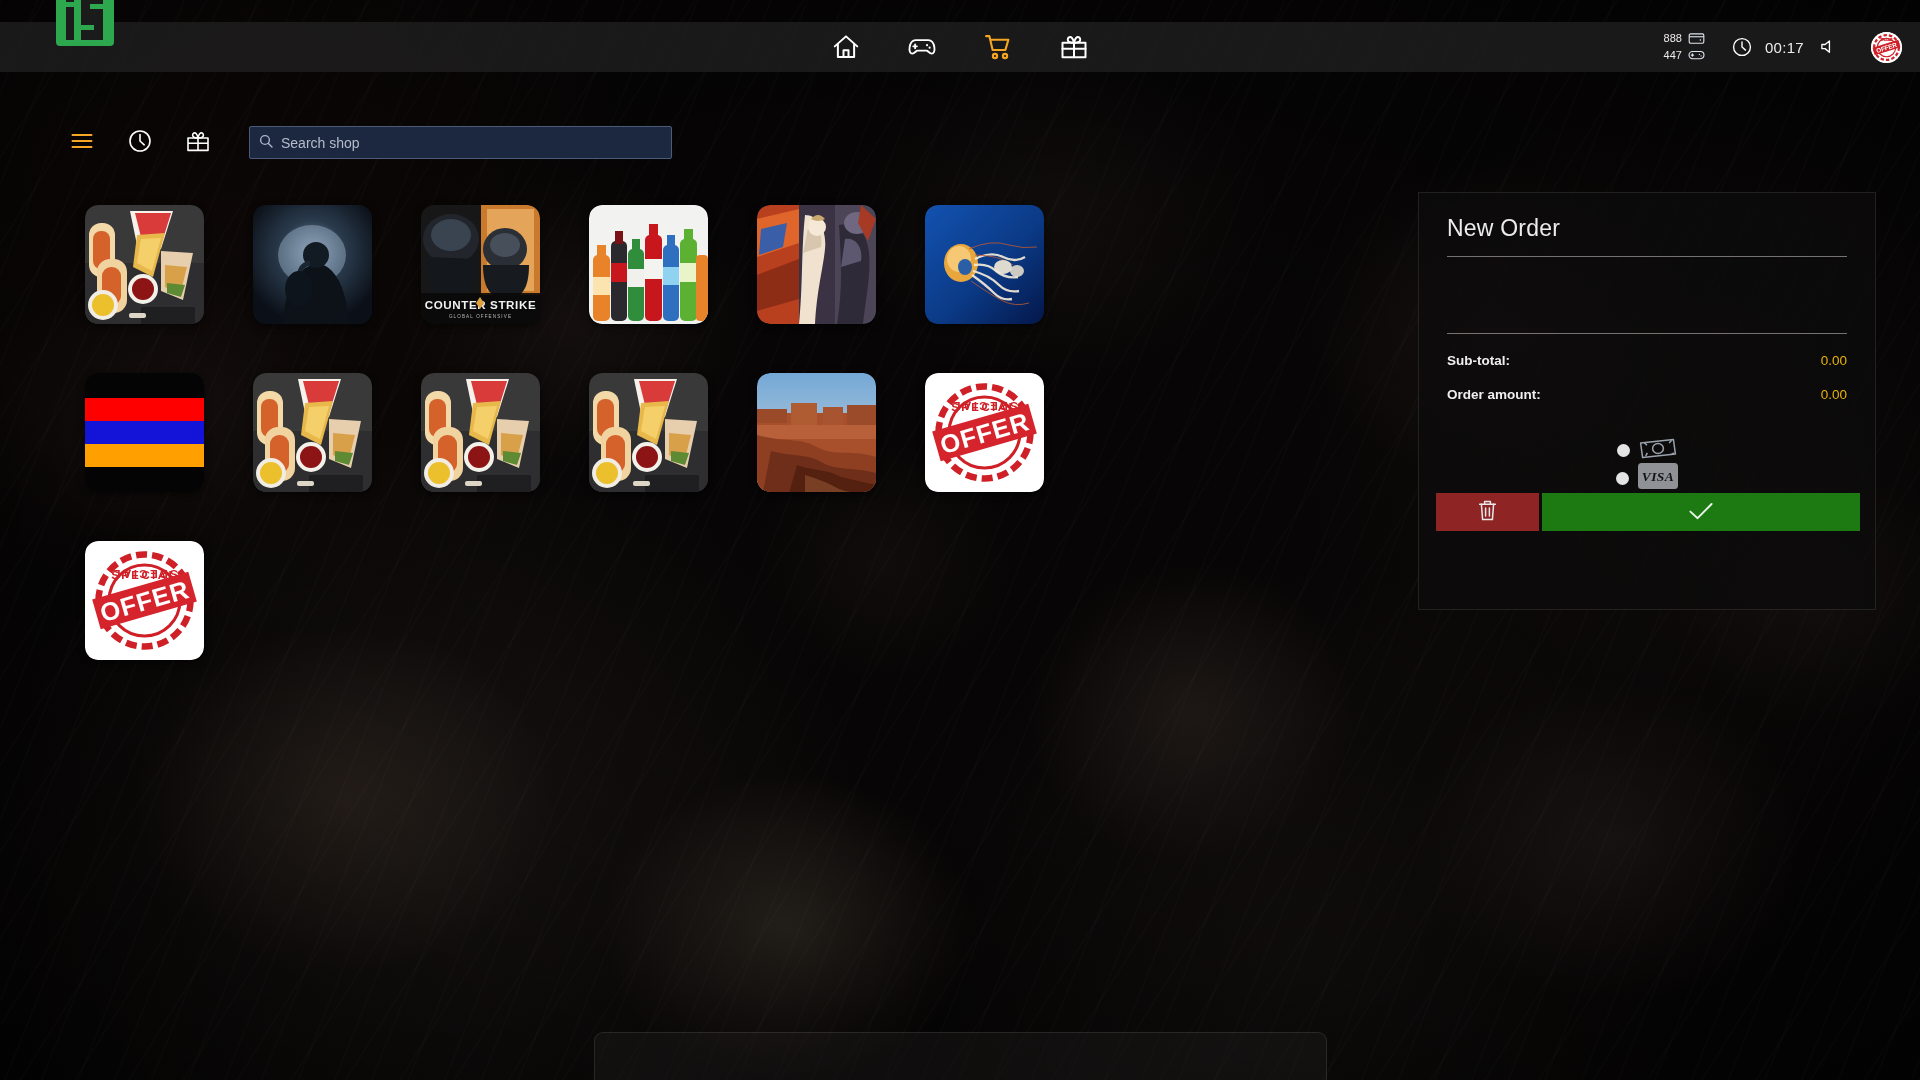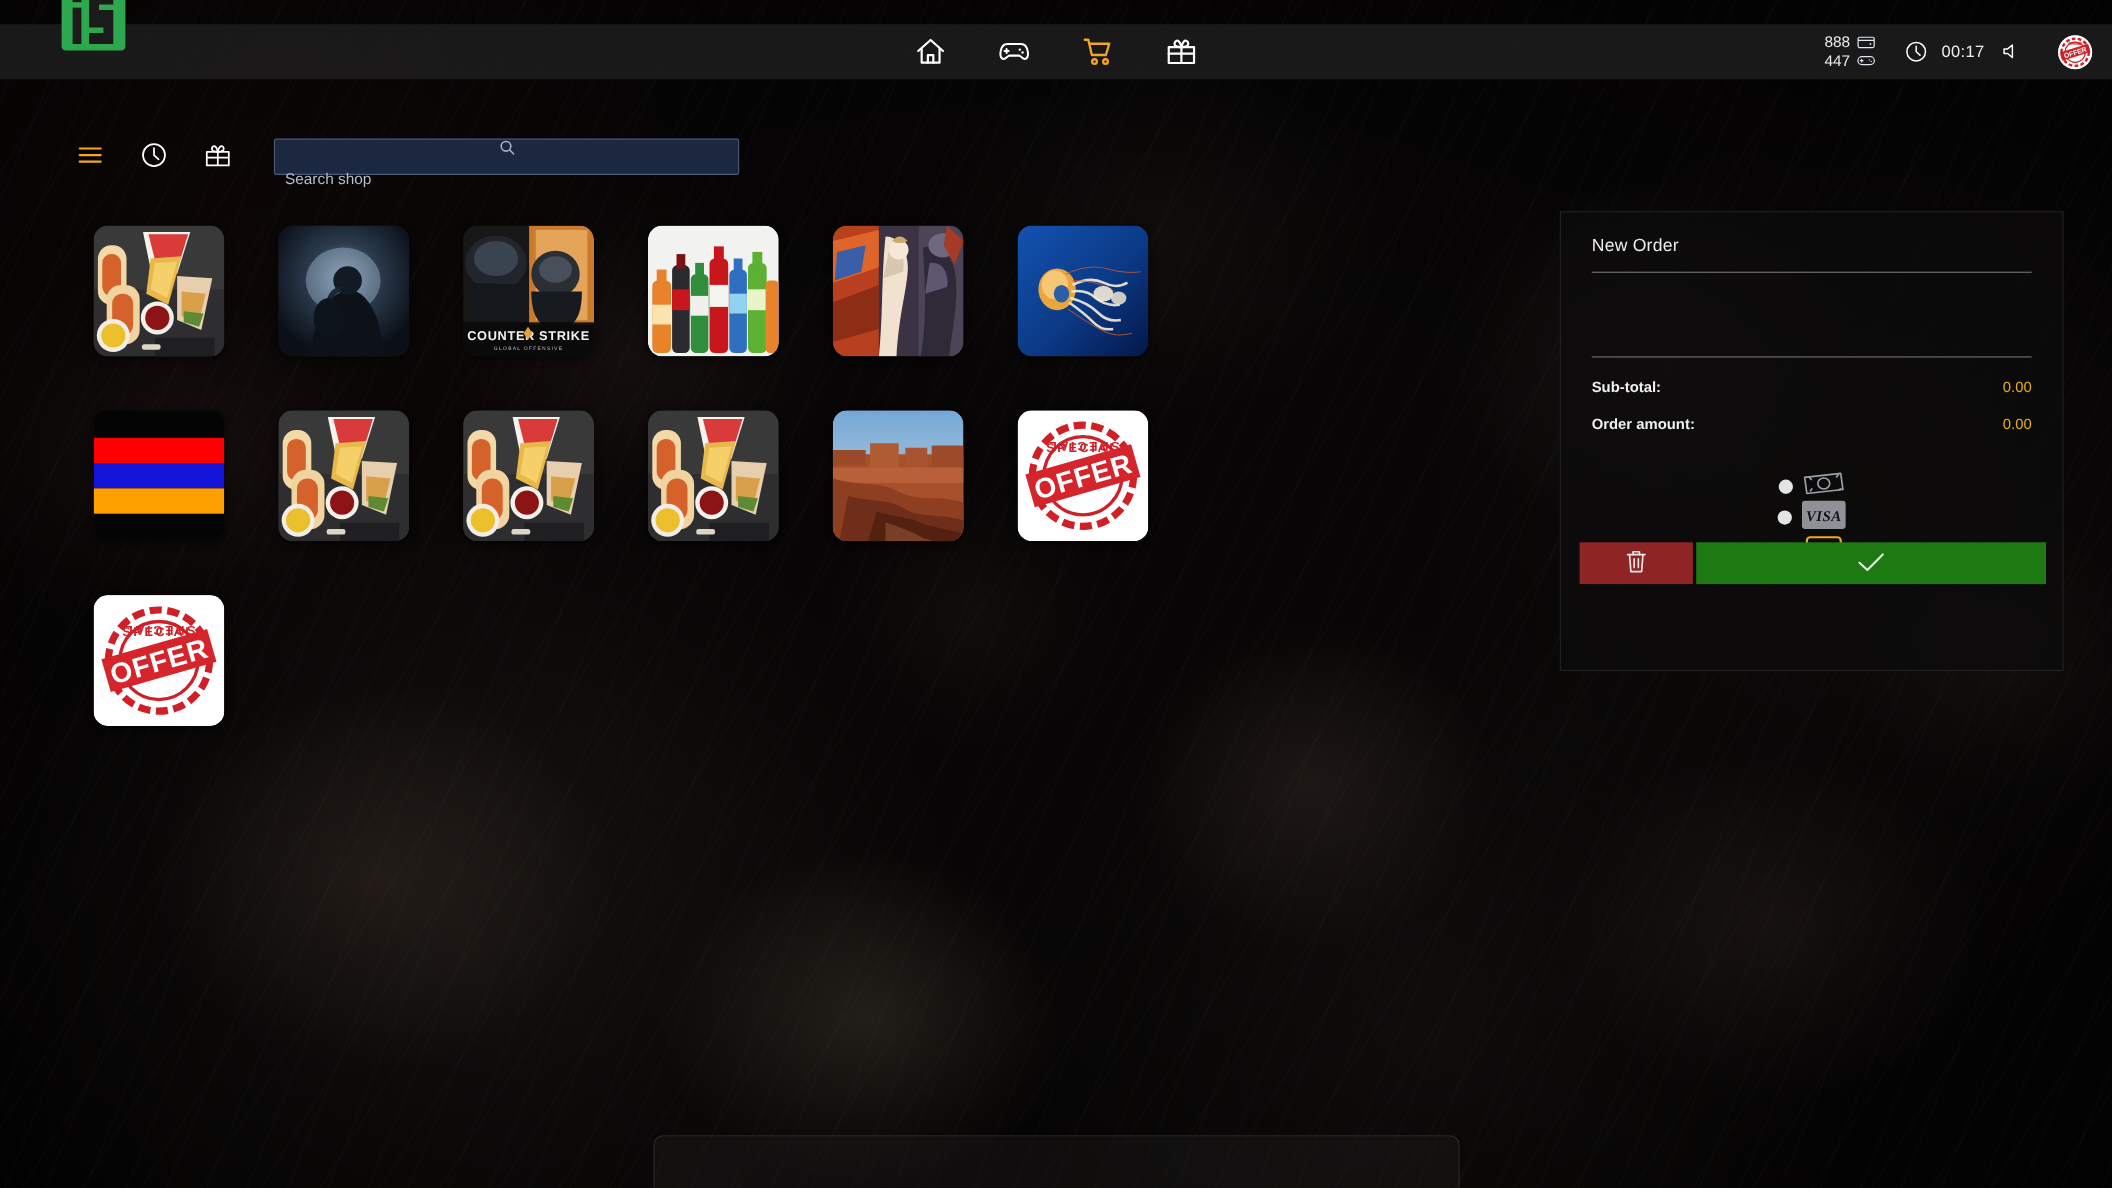--- a/index.html
+++ b/index.html
@@ -59,21 +59,21 @@
   .topbar-right {
     position: absolute; right: 18px; top: 0; height: 50px;
     display: flex; align-items: center; gap: 0;
   }
   .stat-stack {
     display: flex; flex-direction: column; justify-content: center;
     gap: 4px; margin-right: 26px;
   }
   .stat-row {
     display: flex; align-items: center; justify-content: flex-end; gap: 6px;
-    color: #eceaea; font-size: 14px; line-height: 13px;
+    color: #eceaea; font-size: 11px; line-height: 13px;
   }
   .stat-ico { width: 17px; height: 13px; display: block; }
   .clock-wrap { display: flex; align-items: center; gap: 12px; margin-right: 16px; }
   .time-txt { color: #ececec; font-size: 15px; letter-spacing: .3px; }
   .spk { width: 17px; height: 16px; display: block; margin-left: 4px; }
   #avatar {
     width: 31px; height: 31px; border-radius: 50%;
     background: #fff; margin-left: 18px; overflow: hidden;
     display: flex; align-items: center; justify-content: center;
     flex: 0 0 31px; cursor: pointer;
@@ -89,21 +89,20 @@
   #clock-tb   { position: absolute; left: 127px; top: 18px; }
   #gift-tb    { position: absolute; left: 185px; top: 18px; }
 
   #searchbox {
     position: absolute; left: 249px; top: 126px;
     width: 423px; height: 33px;
     background: #1c2740; border: 1px solid #4c5b79;
     border-radius: 2px;
     display: flex; align-items: center; gap: 8px;
     padding: 0 9px;
-    flex-direction: column;
   }
   #searchbox svg { width: 14px; height: 14px; flex: 0 0 14px; }
   #search-input {
     background: transparent; border: none; outline: none;
     color: #cfd6e4; font-size: 14px; width: 100%;
     font-family: "Liberation Sans", sans-serif;
   }
   #search-input::placeholder { color: #b4bdcc; }
 
   
@@ -124,21 +123,21 @@
 
   
   #order-panel {
     position: absolute; left: 1418px; top: 192px;
     width: 458px; height: 418px;
     background: rgba(12,11,11,0.80);
     border: 1px solid rgba(120,115,112,0.22);
     z-index: 18;
   }
   #order-title {
-    color: #ececec; font-size: 16px; font-weight: 400;
+    color: #ececec; font-size: 23px; font-weight: 400;
     padding: 22px 0 0 28px; letter-spacing: .2px;
   }
   .hr {
     height: 1px; background: rgba(205,200,196,0.55);
     margin: 14px 28px 0 28px;
   }
   #cart-items { height: 62px; }
   .totals { padding: 0 28px; }
   .tot-row {
     display: flex; justify-content: space-between; align-items: center;

